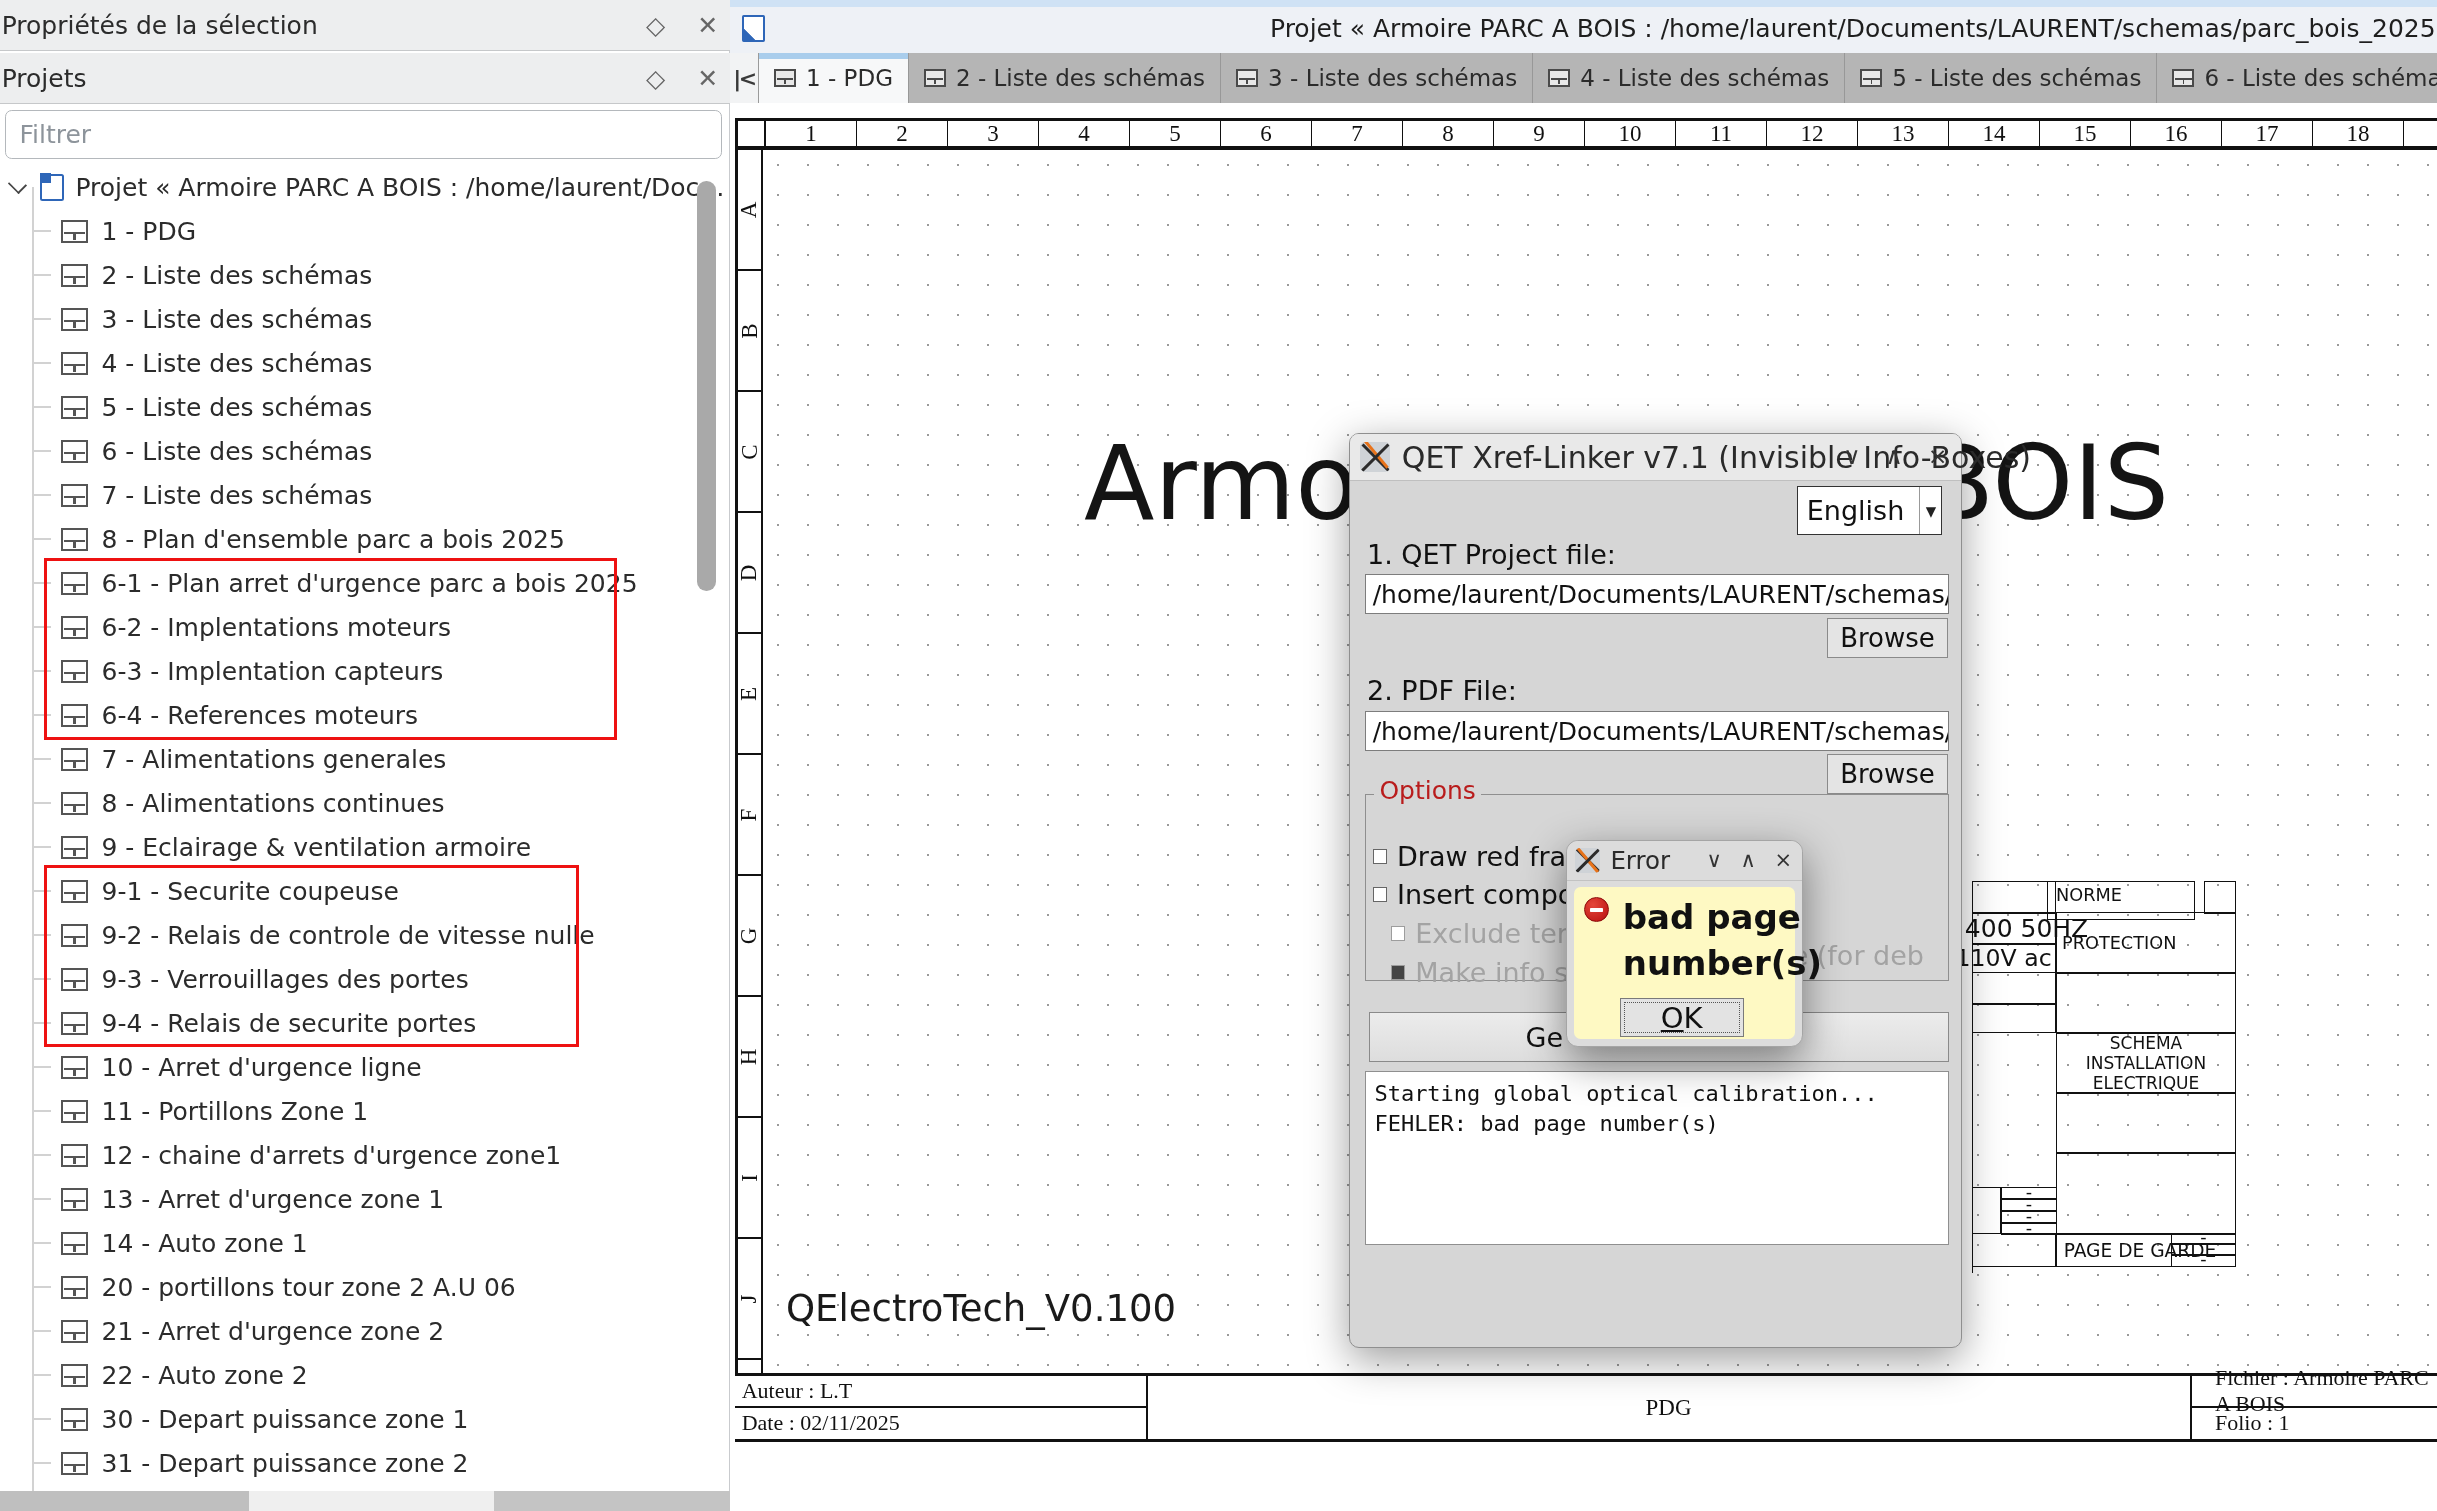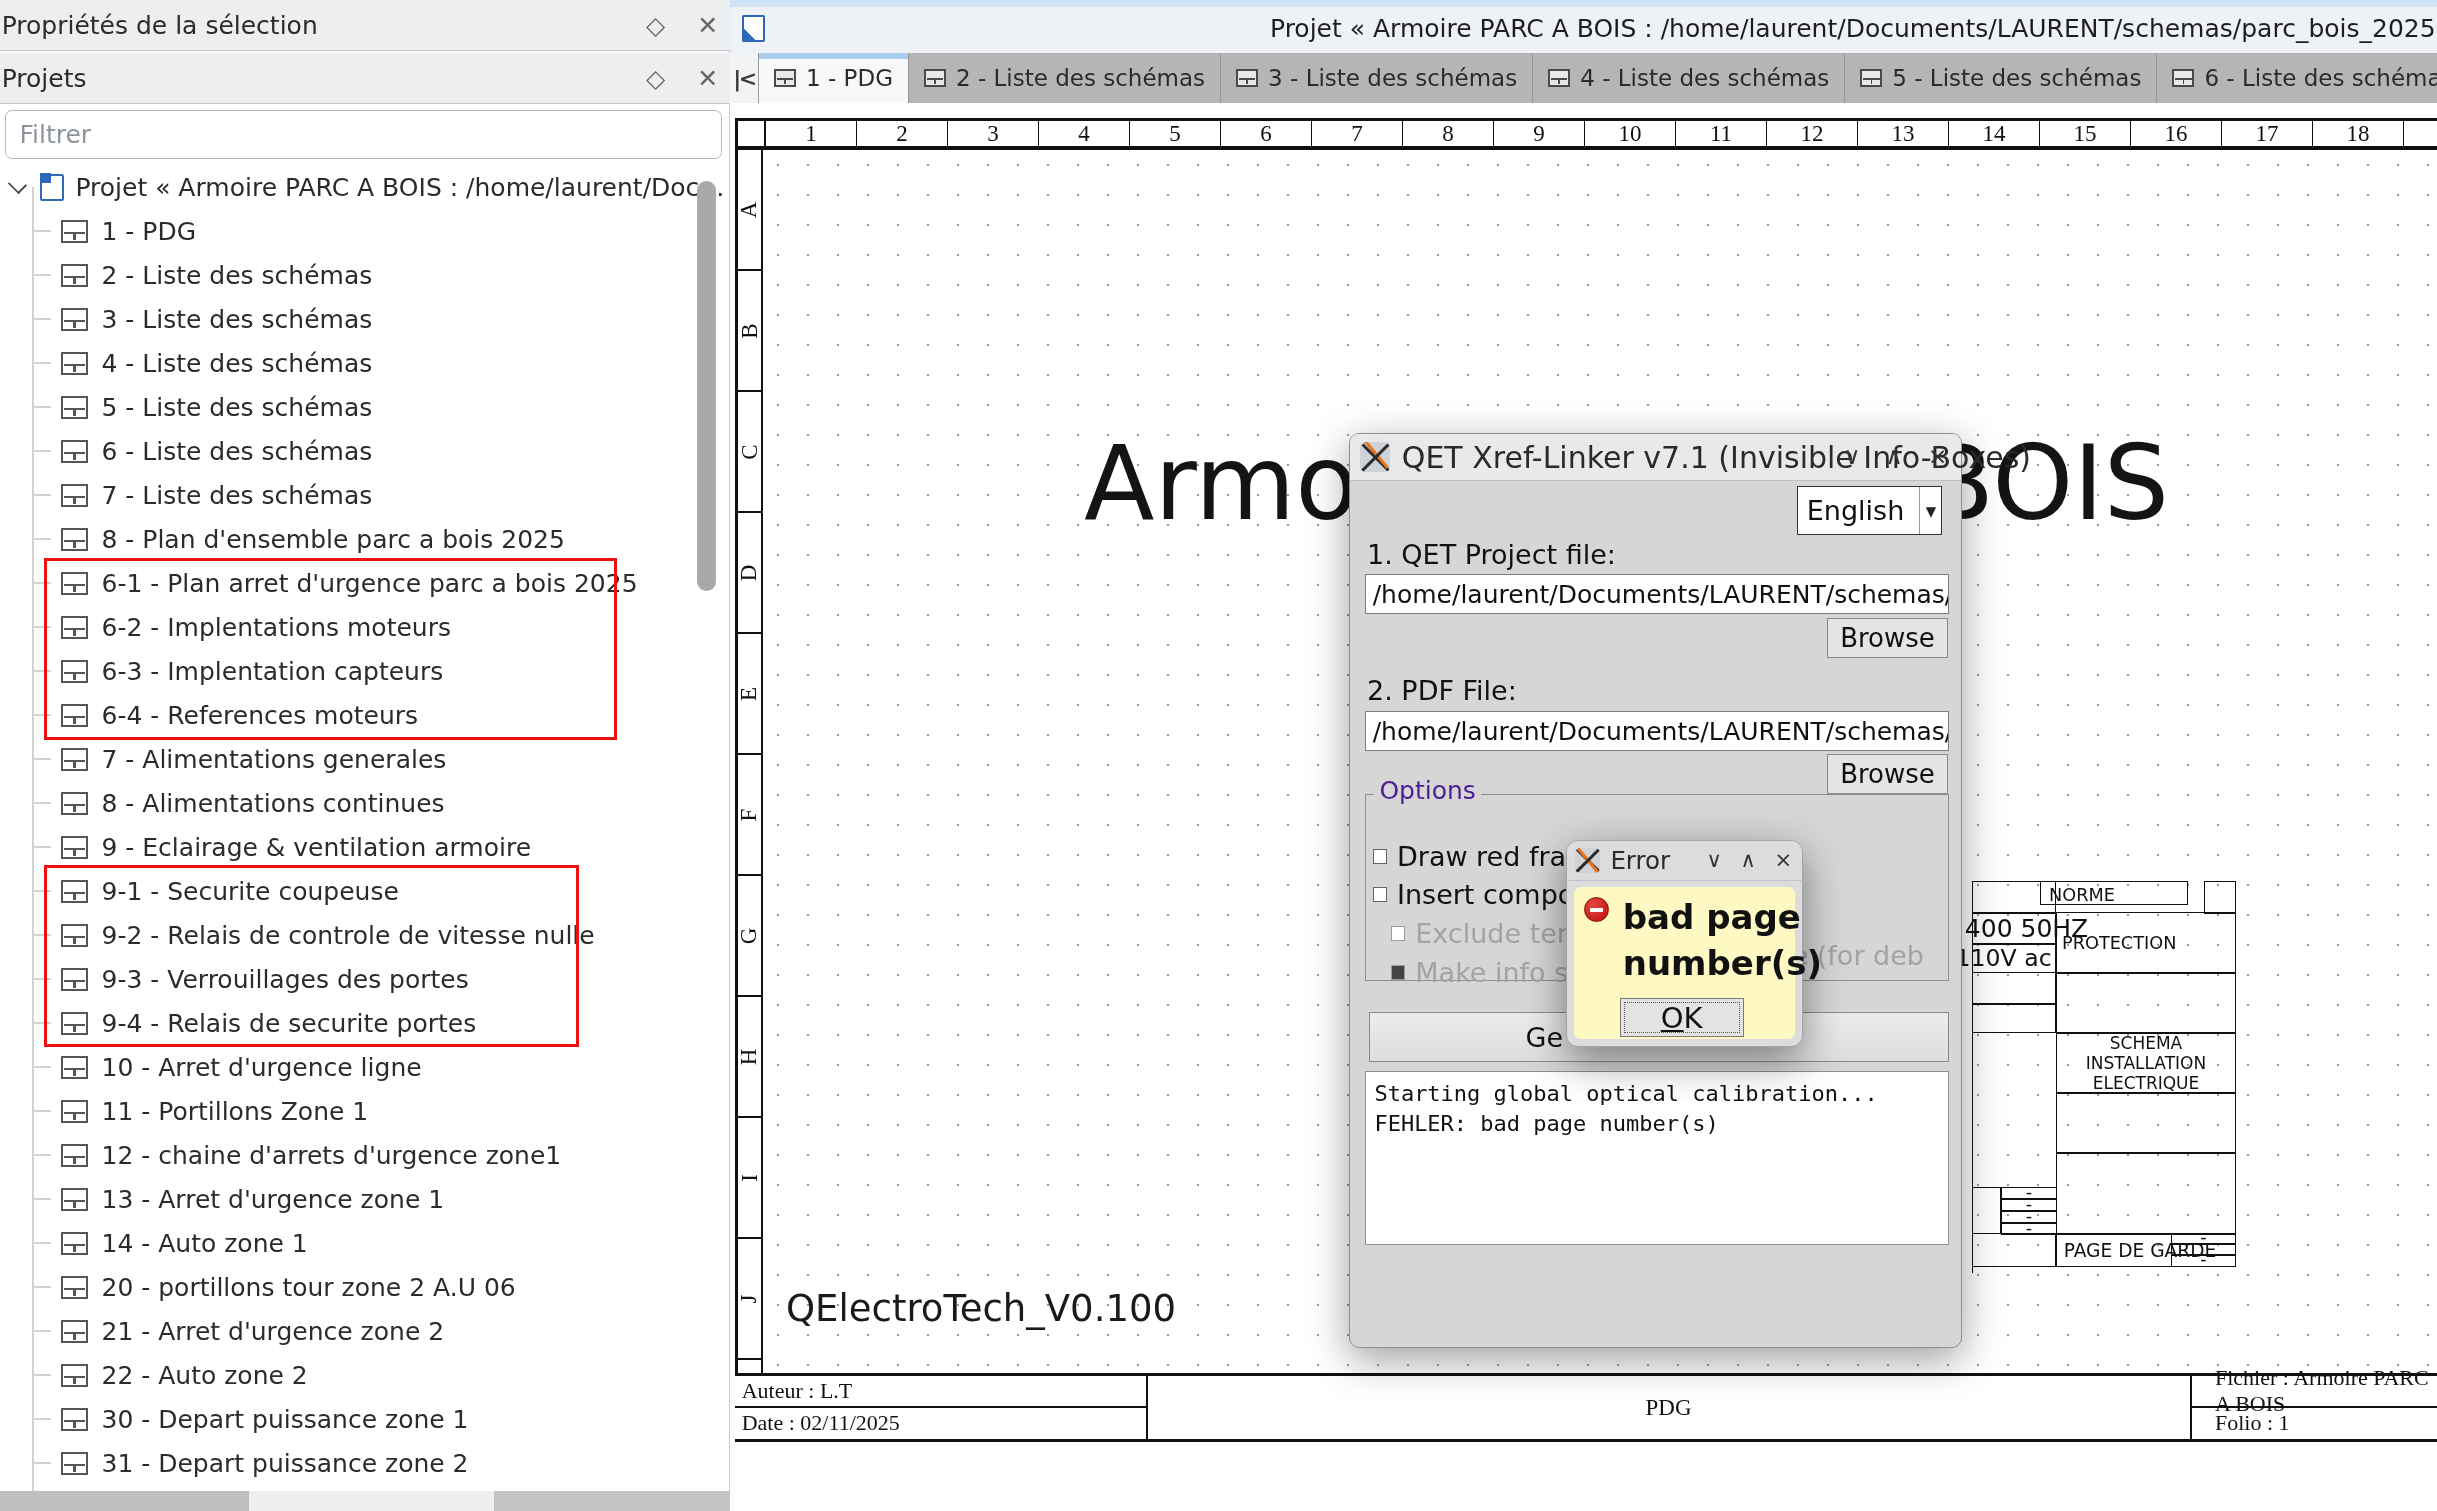--- a/index.html
+++ b/index.html
@@ -141,21 +141,21 @@
   .dlg-input { position:absolute; left:15px; width:584px; height:40px; background:#fff;
                border:1.7px solid #7d7d7d; font-size:25px; color:#111; display:flex; align-items:center;
                padding:0 6.7px; white-space:nowrap; overflow:hidden; }
   .dlg-btn { position:absolute; background:#e4e4e4; border:1.7px solid #8a8a8a;
              display:flex; align-items:center; justify-content:center;
              font-size:26px; font-weight:500; color:#111; }
   .browse { left:477px; width:121px; height:40px; }
   #options-box { position:absolute; left:15px; top:360px; width:584px; height:187px;
                  border:1.7px solid #8f8f8f; }
   #options-title { position:absolute; left:8.4px; top:-18.6px; background:#d6d6d6; padding:0 5px;
-                   font-size:25px; color:#4c1d95; }
+                   font-size:25px; color:#b91c1c; }
   .opt-row { position:absolute; display:flex; align-items:center; }
   .opt-box { flex:none; width:14.3px; height:14.3px; border:1.7px solid #666; background:#fff; margin-right:10px; }
   .opt-box.checked { background:#444; }
   .opt-label { font-size:27px; font-weight:500; color:#111; white-space:nowrap; }
   .opt-row.disabled .opt-label { color:#a3a3a3; }
   .opt-row.disabled .opt-box { border-color:#9d9d9d; }
   #opt-suffix { position:absolute; left:417px; top:506px; font-size:27px; color:#a3a3a3; white-space:nowrap; }
   #generate-btn { left:18.6px; top:578px; width:580px; height:50px; justify-content:flex-start;
                   padding-left:156px; background:linear-gradient(#ececec,#dddddd); font-size:27px; }
   #log-area { position:absolute; left:15px; top:637px; width:584px; height:174px; background:#fff;
@@ -473,21 +473,21 @@
           <div class="row-cell">
             <span>J</span>
           </div>
         </div>
 
       <div id="big-title">Armoire PARC A BOIS</div>
       <div id="version-label">QElectroTech_V0.100</div>
 
       <div id="cartouche">
         <div class="ct" style="left:0;top:0;width:84px;height:33px;"></div>
-        <div class="ct ct-label" style="left:68px;top:0;width:148px;height:24px;padding-left:8px;">NORME</div>
+        <div class="ct ct-label" style="left:75px;top:0;width:148px;height:39px;padding-left:8px;">NORME</div>
         <div class="ct" style="left:232px;top:0;width:32px;height:33px;"></div>
         <div class="ct" style="left:0;top:31px;width:84px;height:33px;font-size:25px;display:flex;align-items:center;justify-content:center;white-space:nowrap;">X 400 50HZ</div>
         <div class="ct" style="left:0;top:62px;width:84px;height:30px;font-size:23.6px;display:flex;align-items:center;justify-content:flex-end;padding-right:3.4px;white-space:nowrap;">110V ac</div>
         <div class="ct ct-label" style="left:84px;top:31px;width:180px;height:62px;display:flex;align-items:center;">PROTECTION</div>
         <div class="ct" style="left:0;top:91px;width:84px;height:33px;"></div>
         <div class="ct" style="left:0;top:122px;width:84px;height:30px;"></div>
         <div class="ct" style="left:84px;top:91px;width:180px;height:62px;"></div>
         <div class="ct" style="left:0;top:151px;width:84px;height:241px;border:none;border-left:1.7px solid #111;"></div>
         <div class="ct" style="left:84px;top:151px;width:180px;height:62px;display:flex;align-items:center;justify-content:center;text-align:center;font-size:17px;">SCHEMA INSTALLATION ELECTRIQUE</div>
         <div class="ct" style="left:84px;top:211px;width:180px;height:62px;"></div>

